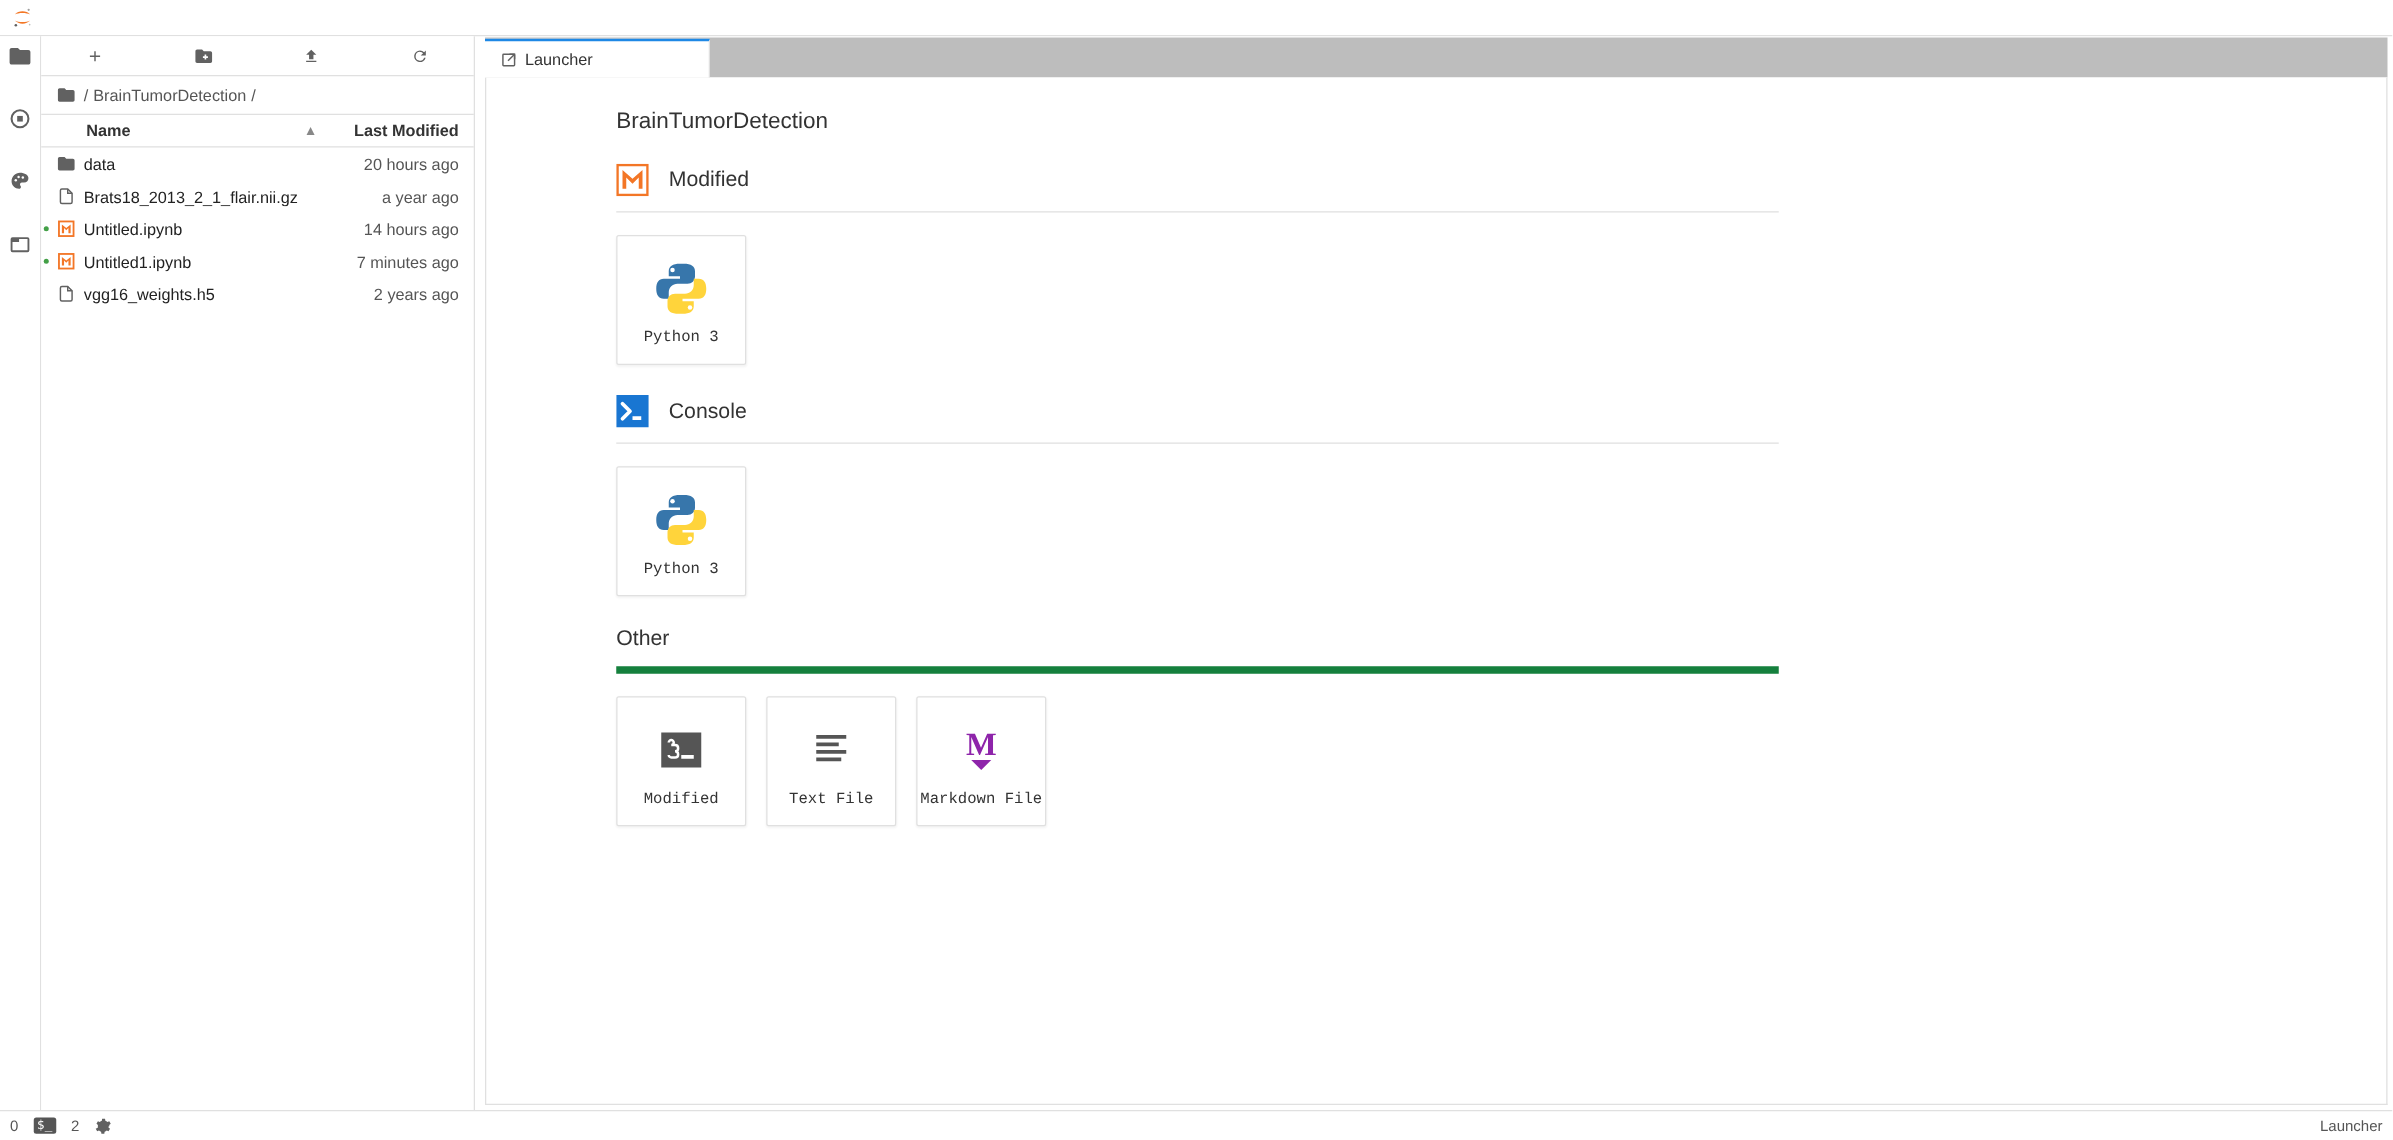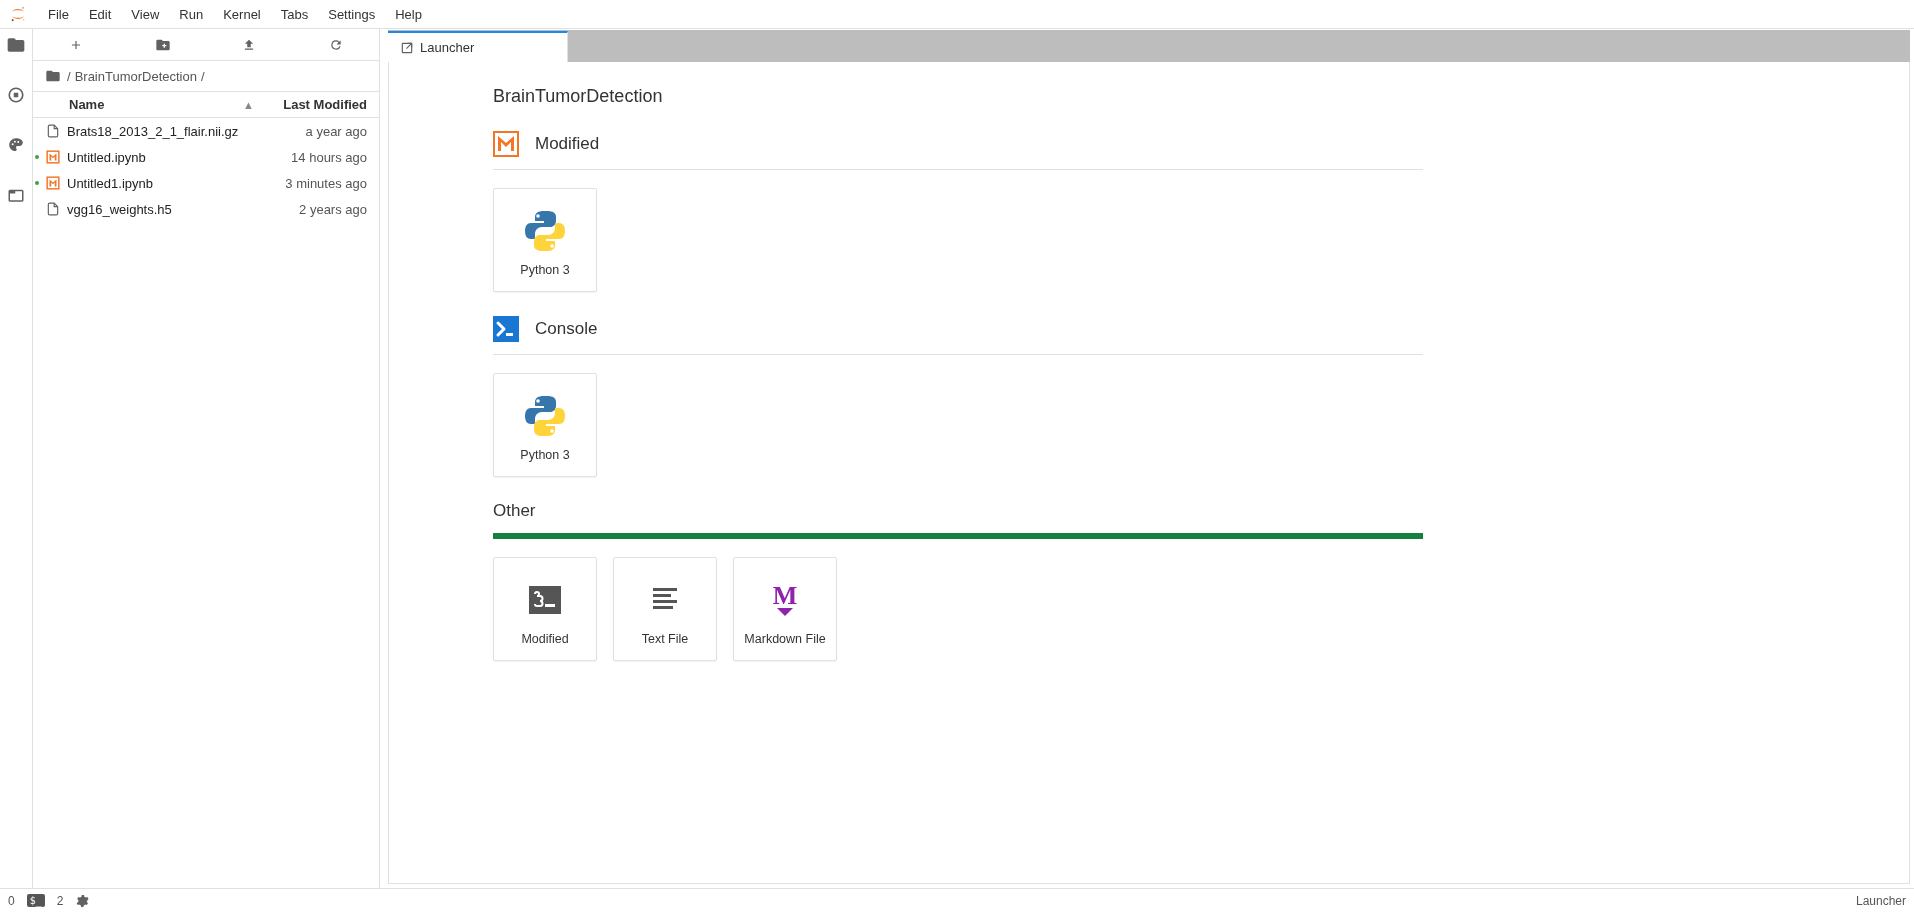--- a/index.html
+++ b/index.html
@@ -49,21 +49,21 @@
 
 .launcher-body { padding: 24px 0 40px 0; max-width: 100%; }
 .launcher-title { font-size: 18px; color:#333; margin: 0 0 24px 104px; }
 .l-section { margin: 0 0 24px 104px; }
 .l-sec-head { display:flex; align-items:center; gap:16px; padding-bottom: 12px; border-bottom:1px solid #e0e0e0; max-width: 930px; }
 .l-sec-head .sec-icon { width:26px; height:26px; display:flex; align-items:center; justify-content:center; }
 .l-sec-head .sec-title { font-size: 17px; color:#333; }
 .l-cards { display:flex; gap:16px; padding-top:18px; }
 .l-card { width: 104px; height: 104px; border:1px solid #e0e0e0; border-radius:2px; display:flex; flex-direction:column; align-items:center; justify-content:center; cursor:pointer; background:#fff; box-shadow: 0 1px 2px rgba(0,0,0,0.05); }
 .l-card .card-icon { width:56px; height:56px; display:flex; align-items:center; justify-content:center; }
-.l-card .card-label { font-size: 12.5px; color:#333; margin-top:4px; text-align:center; }
+.l-card .card-label { font-size: 12.5px; color:#333; margin-top:4px; text-align:center;font-family:Liberation Mono, monospace; }
 .l-section.other .sec-title-only { font-size: 17px; color:#333; padding-bottom:12px; border-bottom:6px solid #15803d; max-width: 930px; }
 
 
 .status-bar { height: 24px; border-top: 1px solid #e0e0e0; background:#fff; display:flex; align-items:center; padding: 0 8px; font-size:12px; color:#555; }
 .status-bar .left-group { display:flex; align-items:center; gap: 12px; }
 .status-bar .spacer { flex:1; }
 .status-bar .term-badge { background:#555; color:#fff; font-size:10px; padding:1px 3px; border-radius:2px; font-family: monospace; display:flex; align-items:center; gap:2px; }
 
 
 svg { display:block; }
@@ -74,30 +74,20 @@
 <div class="menu-bar">
   <span class="logo">
     <svg width="18" height="18" viewBox="0 0 44 44">
       <path d="M7 16 C14 8, 30 8, 37 16 C30 12, 14 12, 7 16 Z" fill="#f37726"></path>
       <path d="M7 28 C14 36, 30 36, 37 28 C30 32, 14 32, 7 28 Z" fill="#f37726"></path>
       <circle cx="34" cy="7" r="2.2" fill="#9e9e9e"></circle>
       <circle cx="9" cy="37" r="2.5" fill="#616161"></circle>
       <circle cx="36" cy="36" r="1.6" fill="#bdbdbd"></circle>
     </svg>
   </span>
-  <div id="menu-items" style="display:flex; height:100%;">
-      <div class="menu-item">File</div>
-      <div class="menu-item">Edit</div>
-      <div class="menu-item">View</div>
-      <div class="menu-item">Run</div>
-      <div class="menu-item">Kernel</div>
-      <div class="menu-item">Tabs</div>
-      <div class="menu-item">Settings</div>
-      <div class="menu-item">Help</div>
-    </div>
 </div>
 
 <div class="body-wrap">
 
   <div class="left-strip">
     <span class="strip-btn">
       <svg width="20" height="20" viewBox="0 0 24 24" fill="#616161">
           <path d="M10 4H4c-1.1 0-2 .9-2 2v12c0 1.1.9 2 2 2h16c1.1 0 2-.9 2-2V8c0-1.1-.9-2-2-2h-8l-2-2z"></path>
         </svg>
     </span>
@@ -160,20 +150,29 @@
 
     <div class="fb-head">
       <span class="col-name">Name</span>
       <span class="sort-caret">▲</span>
       <span class="col-mod">Last Modified</span>
     </div>
 
     <div class="fb-body" id="fb-body">
         <div class="fb-row">
           <span class="icon">
+            <svg width="16" height="16" viewBox="0 0 24 24" fill="#616161">
+              <path d="M10 4H4c-1.1 0-2 .9-2 2v12c0 1.1.9 2 2 2h16c1.1 0 2-.9 2-2V8c0-1.1-.9-2-2-2h-8l-2-2z"></path>
+            </svg>
+          </span>
+          <span class="name">data</span>
+          <span class="mod">20 hours ago</span>
+        </div>
+        <div class="fb-row">
+          <span class="icon">
             <svg width="14" height="14" viewBox="0 0 24 24" fill="none" stroke="#616161" stroke-width="2">
               <path d="M14 2H6a2 2 0 0 0-2 2v16a2 2 0 0 0 2 2h12a2 2 0 0 0 2-2V8z"></path>
               <path d="M14 2v6h6"></path>
             </svg>
           </span>
           <span class="name">Brats18_2013_2_1_flair.nii.gz</span>
           <span class="mod">a year ago</span>
         </div>
         <div class="fb-row running">
           <span class="status-dot"></span>
@@ -188,21 +187,21 @@
         </div>
         <div class="fb-row running">
           <span class="status-dot"></span>
           <span class="icon">
             <svg width="14" height="14" viewBox="0 0 24 24">
               <rect x="2" y="2" width="20" height="20" fill="none" stroke="#f37626" stroke-width="2.5"></rect>
               <path d="M6 6 L12 11 L18 6 V18 H15 V11 L12 14 L9 11 V18 H6 Z" fill="#f37626"></path>
             </svg>
           </span>
           <span class="name">Untitled1.ipynb</span>
-          <span class="mod">3 minutes ago</span>
+          <span class="mod">7 minutes ago</span>
         </div>
         <div class="fb-row">
           <span class="icon">
             <svg width="14" height="14" viewBox="0 0 24 24" fill="none" stroke="#616161" stroke-width="2">
               <path d="M14 2H6a2 2 0 0 0-2 2v16a2 2 0 0 0 2 2h12a2 2 0 0 0 2-2V8z"></path>
               <path d="M14 2v6h6"></path>
             </svg>
           </span>
           <span class="name">vgg16_weights.h5</span>
           <span class="mod">2 years ago</span>

